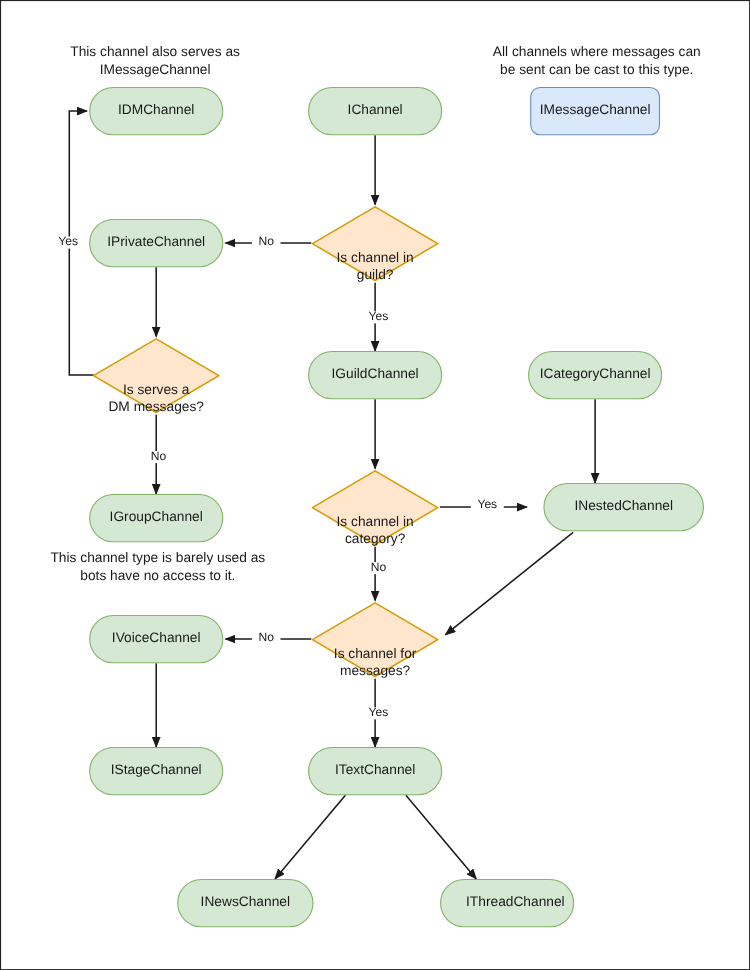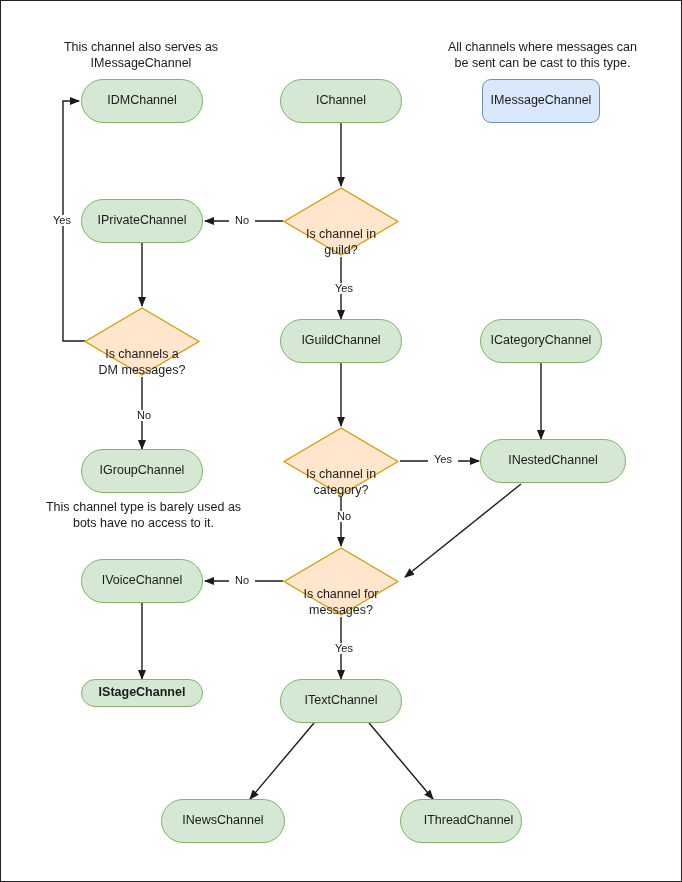--- a/index.html
+++ b/index.html
@@ -152,25 +152,25 @@
   <div class="node blue" style="left:481px; top:78px; width:118px; height:44px;">IMessageChannel</div>
 
   <div class="node green" style="left:80px; top:198px; width:122px; height:44px;">IPrivateChannel</div>
 
   <div class="node green" style="left:279px; top:318px; width:122px; height:44px;">IGuildChannel</div>
 
   <div class="node green" style="left:479px; top:318px; width:122px; height:44px;">ICategoryChannel</div>
 
   <div class="node green" style="left:80px; top:448px; width:122px; height:44px;">IGroupChannel</div>
 
-  <div class="node green" style="left:479px; top:438px; width:146px; height:44px;text-align:right;">INestedChannel</div>
+  <div class="node green" style="left:493px; top:438px; width:146px; height:44px;text-align:right;">INestedChannel</div>
 
   <div class="node green" style="left:80px; top:558px; width:122px; height:44px;">IVoiceChannel</div>
 
-  <div class="node green" style="left:80px; top:678px; width:122px; height:28px;font-weight:bold;">IStageChannel</div>
+  <div class="node green" style="left:80px; top:678px; width:122px; height:44px;">IStageChannel</div>
 
   <div class="node green" style="left:279px; top:678px; width:122px; height:44px;">ITextChannel</div>
 
   <div class="node green" style="left:160px; top:798px; width:124px; height:44px;">INewsChannel</div>
 
   <div class="node green" style="left:399px; top:798px; width:122px; height:44px;padding-left:15px;">IThreadChannel</div>
 
   <div class="diamond-wrap" style="left:281px; top:185px; width:118px; height:71px;">
     <svg width="118" height="71" viewBox="0 0 118 71">
       <path d="M59,2 L116,35.5 L59,69 L2,35.5 Z" fill="#ffe6cc" stroke="#d79b00" stroke-width="1.4" stroke-linejoin="round"></path>
@@ -179,21 +179,21 @@
       <span>Is channel in</span><br>
       <span>guild?</span>
     </div>
   </div>
 
   <div class="diamond-wrap" style="left:82px; top:305px; width:118px; height:71px;">
     <svg width="118" height="71" viewBox="0 0 118 71">
       <path d="M59,2 L116,35.5 L59,69 L2,35.5 Z" fill="#ffe6cc" stroke="#d79b00" stroke-width="1.4" stroke-linejoin="round"></path>
     </svg>
     <div class="diamond-label">
-      <span>Is channels a</span><br>
+      <span>Is serves a</span><br>
       <span>DM messages?</span>
     </div>
   </div>
 
   <div class="diamond-wrap" style="left:281px; top:425px; width:118px; height:71px;">
     <svg width="118" height="71" viewBox="0 0 118 71">
       <path d="M59,2 L116,35.5 L59,69 L2,35.5 Z" fill="#ffe6cc" stroke="#d79b00" stroke-width="1.4" stroke-linejoin="round"></path>
     </svg>
     <div class="diamond-label">
       <span>Is channel in</span><br>

